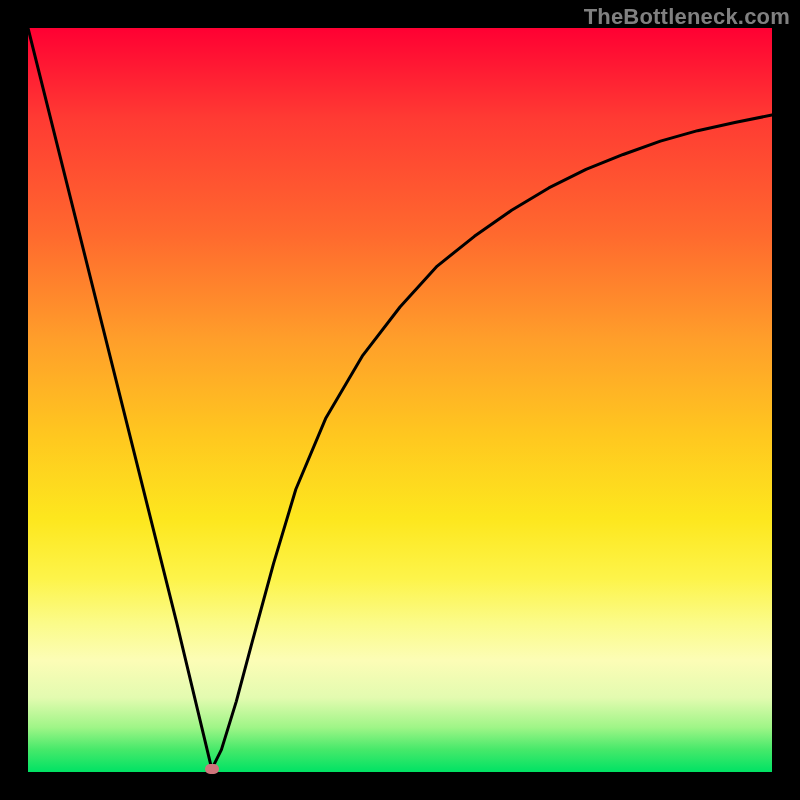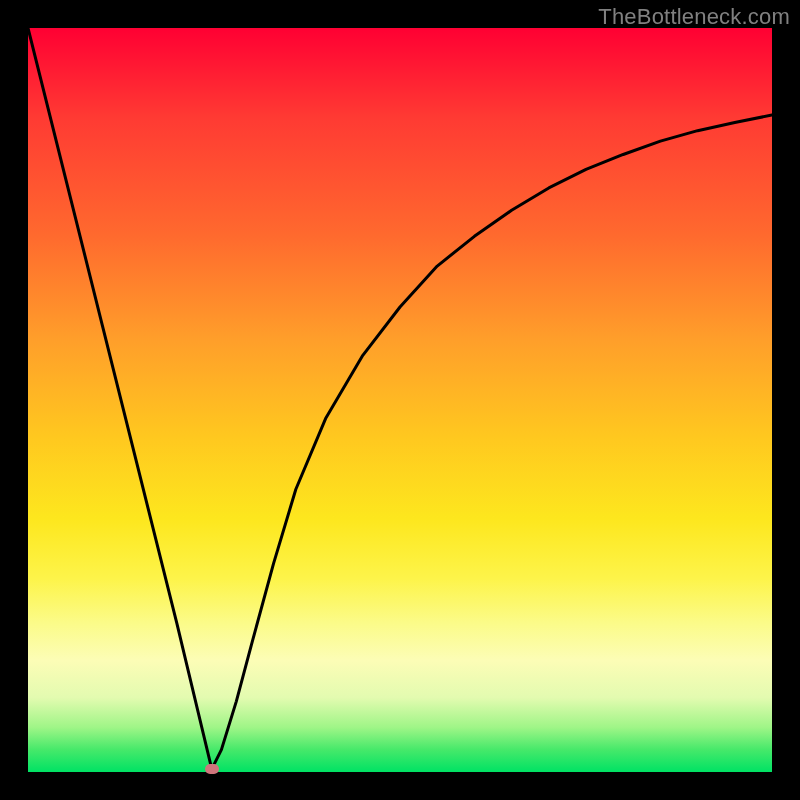--- a/index.html
+++ b/index.html
@@ -38,21 +38,21 @@
       #46e96a 97%,
       #00e264 100%
     );
   }
   .watermark {
     position: absolute;
     top: 4px;
     right: 10px;
     font-family: Arial, Helvetica, sans-serif;
     font-size: 22px;
-    font-weight: 400;
+    font-weight: 700;
     color: #808080;
     letter-spacing: 0.2px;
     user-select: none;
   }
   svg.curve {
     position: absolute;
     left: 0;
     top: 0;
     width: 744px;
     height: 744px;

